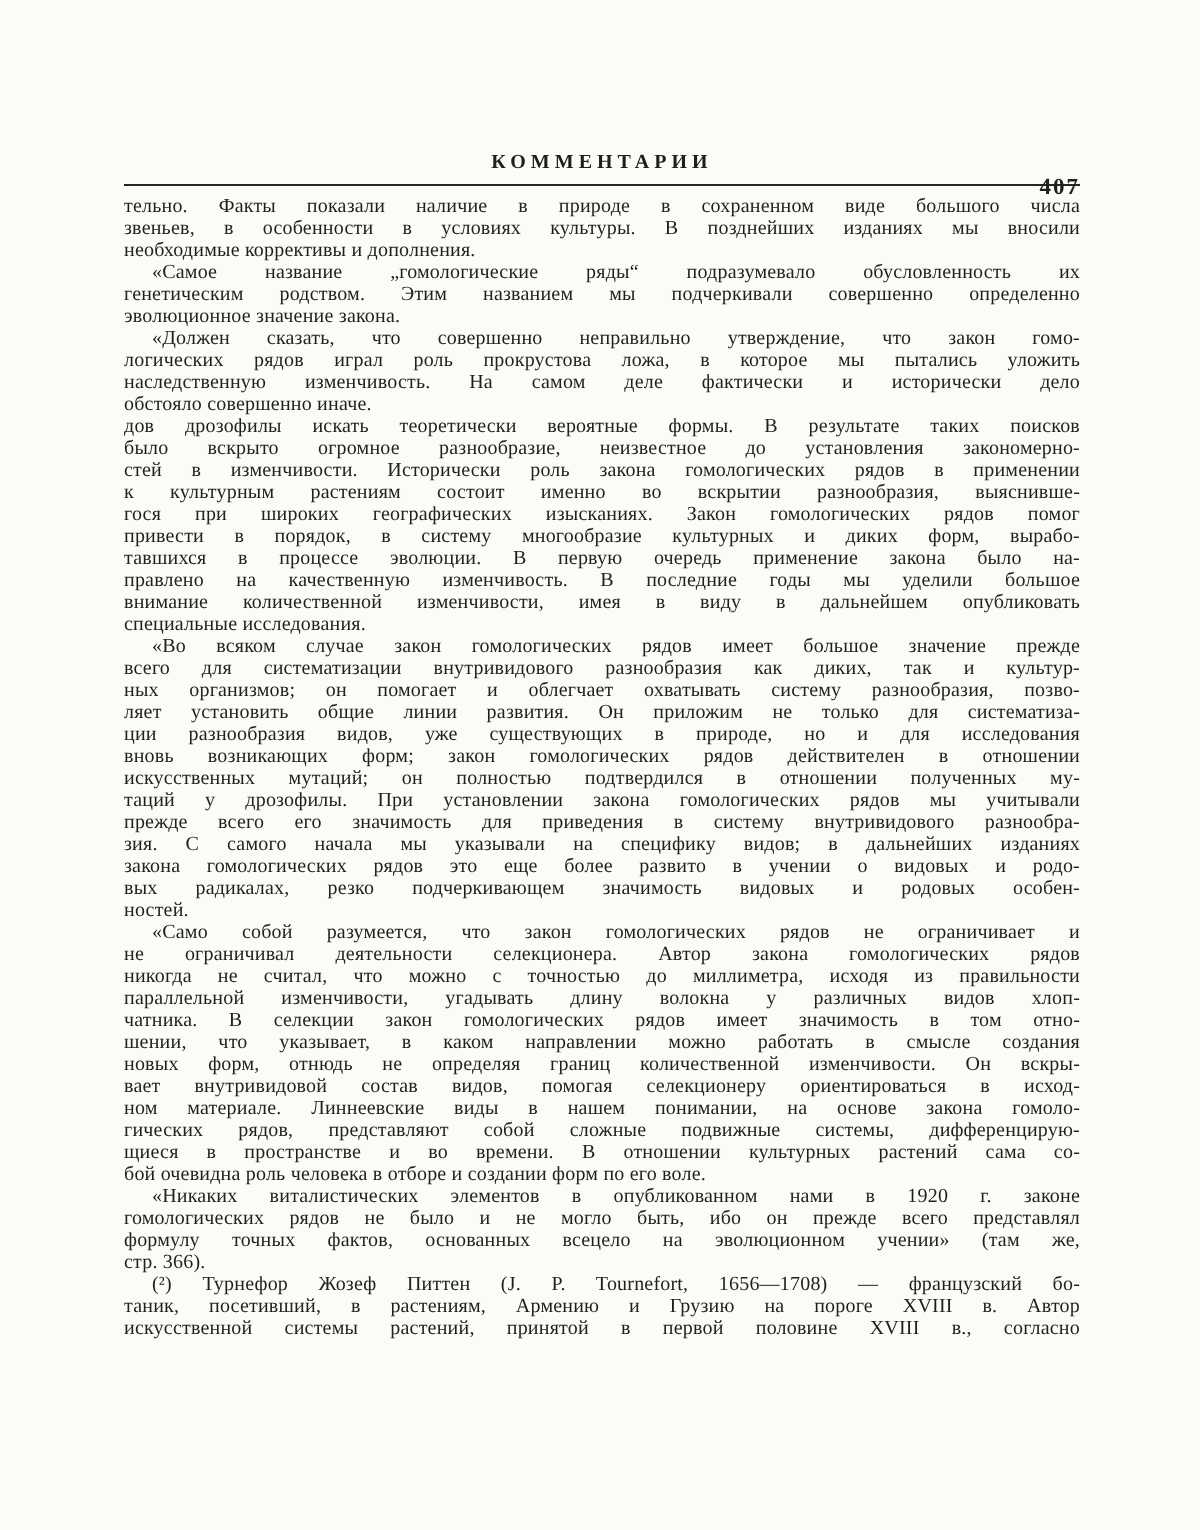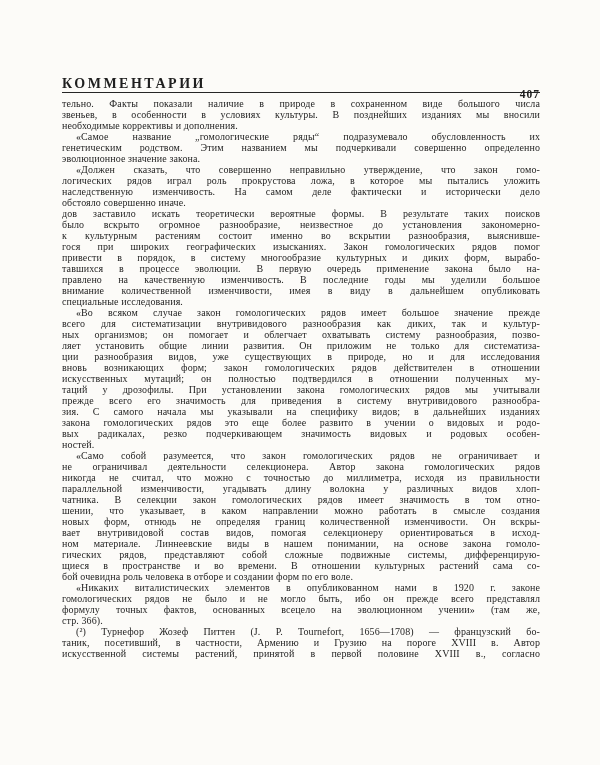--- a/index.html
+++ b/index.html
@@ -5,22 +5,22 @@
   :root { --paper:#fcfbf8; --ink:#1f1f1f; }
   html,body { margin:0; padding:0; }
   .page {
     position:relative; width:600px; height:765px;
     background:var(--paper); overflow:hidden;
     font-family:"Liberation Serif", serif; color:var(--ink);
   }
   .content { position:absolute; left:62px; top:76px; width:478px; }
   .header { position:relative; height:13px; }
   .title {
-    display:block; 
-    font-size:14px; font-weight:bold; letter-spacing:2.5px;
+    display:block; text-align:center;
+    font-size:10px; font-weight:bold; letter-spacing:2.5px;
   }
   .pagenum {
     position:absolute; right:0; top:12px;
     font-size:11.5px; font-weight:bold; letter-spacing:1px;
   }
   .rule { border-top:1.8px solid #262626; margin-top:3px; }
   .bodytext {
     margin-top:5px;
     font-size:10px; line-height:11px; font-weight:normal;
     letter-spacing:0.1px;
@@ -43,22 +43,23 @@
         <div class="ln">тельно. Факты показали наличие в природе в сохраненном виде большого числа</div>
         <div class="ln">звеньев, в особенности в условиях культуры. В позднейших изданиях мы вносили</div>
         <div class="ln end">необходимые  коррективы  и  дополнения.</div>
         <div class="ln ind">«Самое название „гомологические ряды“ подразумевало обусловленность их</div>
         <div class="ln">генетическим родством. Этим названием мы подчеркивали совершенно определенно</div>
         <div class="ln end">эволюционное  значение  закона.</div>
         <div class="ln ind">«Должен сказать, что совершенно неправильно утверждение, что закон гомо-</div>
         <div class="ln">логических рядов играл роль прокрустова ложа, в которое мы пытались уложить</div>
         <div class="ln">наследственную изменчивость. На самом деле фактически и исторически дело</div>
         <div class="ln end">обстояло  совершенно  иначе.</div>
-        <div class="ln">дов заставило искать теоретически вероятные формы. В результате таких поисков</div>
+        <div class="ln">дов дрозофилы искать теоретически вероятные формы. В результате таких поисков</div>
         <div class="ln">было вскрыто огромное разнообразие, неизвестное до установления закономерно-</div>
+        <div class="ln">стей в изменчивости. Исторически роль закона гомологических рядов в применении</div>
         <div class="ln">к культурным растениям состоит именно во вскрытии разнообразия, выяснивше-</div>
         <div class="ln">гося при широких географических изысканиях. Закон гомологических рядов помог</div>
         <div class="ln">привести в порядок, в систему многообразие культурных и диких форм, вырабо-</div>
         <div class="ln">тавшихся в процессе эволюции. В первую очередь применение закона было на-</div>
         <div class="ln">правлено на качественную изменчивость. В последние годы мы уделили большое</div>
         <div class="ln">внимание количественной изменчивости, имея в виду в дальнейшем опубликовать</div>
         <div class="ln end">специальные  исследования.</div>
         <div class="ln ind">«Во всяком случае закон гомологических рядов имеет большое значение прежде</div>
         <div class="ln">всего для систематизации внутривидового разнообразия как диких, так и культур-</div>
         <div class="ln">ных организмов; он помогает и облегчает охватывать систему разнообразия, позво-</div>
@@ -82,17 +83,17 @@
         <div class="ln">вает внутривидовой состав видов, помогая селекционеру ориентироваться в исход-</div>
         <div class="ln">ном материале. Линнеевские виды в нашем понимании, на основе закона гомоло-</div>
         <div class="ln">гических рядов, представляют собой сложные подвижные системы, дифференцирую-</div>
         <div class="ln">щиеся в пространстве и во времени. В отношении культурных растений сама со-</div>
         <div class="ln end">бой очевидна роль человека в отборе и создании форм по его воле.</div>
         <div class="ln ind">«Никаких виталистических элементов в опубликованном нами в 1920 г. законе</div>
         <div class="ln">гомологических рядов не было и не могло быть, ибо он прежде всего представлял</div>
         <div class="ln">формулу точных фактов, основанных всецело на эволюционном учении» (там же,</div>
         <div class="ln end">стр.  366).</div>
         <div class="ln ind">(²) Турнефор Жозеф Питтен (J. P. Tournefort, 1656—1708) — французский бо-</div>
-        <div class="ln">таник, посетивший, в частности, Армению и Грузию на пороге XVIII в. Автор</div>
+        <div class="ln">таник, посетивший, в растениям, Армению и Грузию на пороге XVIII в. Автор</div>
         <div class="ln">искусственной системы растений, принятой в первой половине XVIII в., согласно</div>
       </div>
   </div>
 </div>
 
 </body></html>

